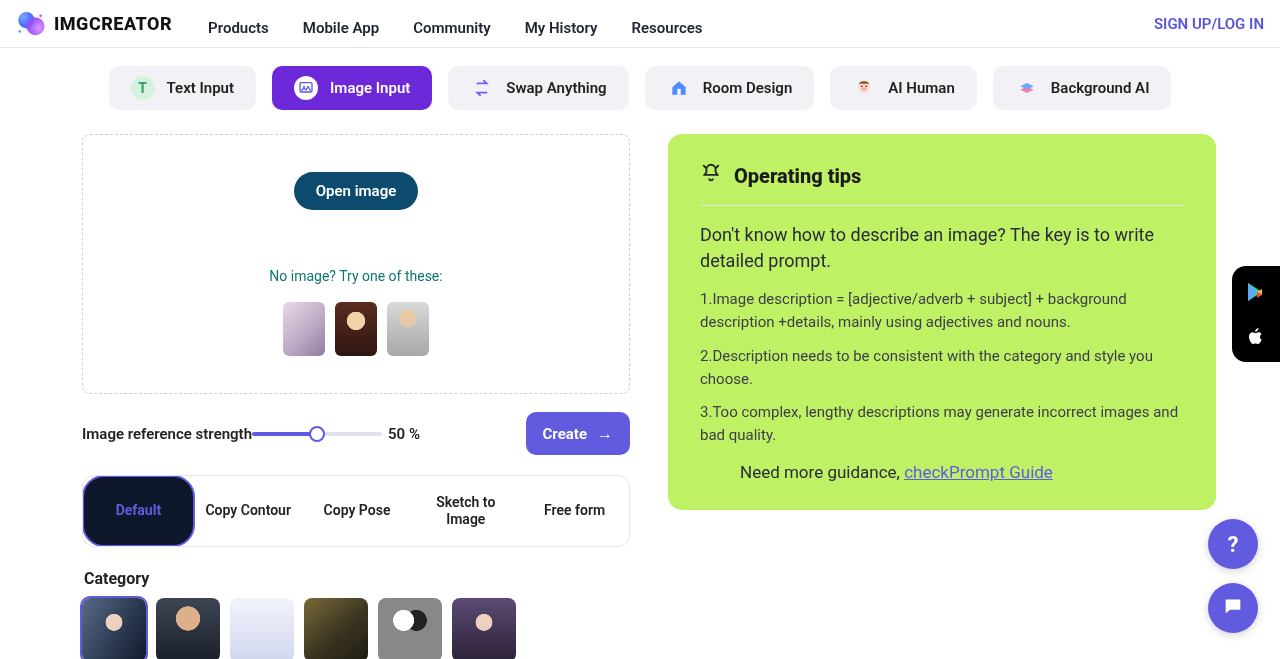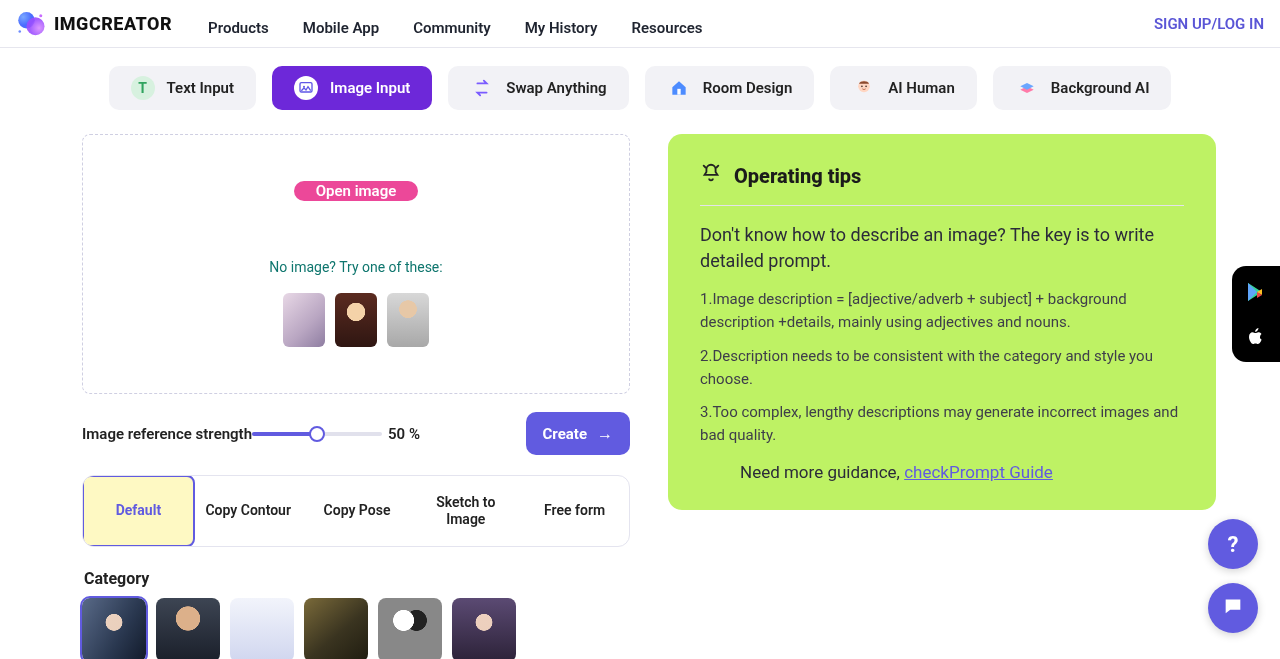--- a/index.html
+++ b/index.html
@@ -22,38 +22,38 @@
 .ic-swap { background: transparent; }
 .ic-room { background: transparent; }
 .ic-human { background: transparent; }
 .ic-bg { background: transparent; }
 
 .content { display: flex; gap: 38px; padding: 18px 64px 0 82px; }
 .left { width: 548px; }
 .right { flex: 1; }
 
 .upload-box { border: 1px dashed #cfcfe2; border-radius: 8px; height: 260px; display: flex; flex-direction: column; align-items: center; justify-content: center; gap: 18px; }
-.open-btn { background: #ec4899; color: #fff; border: none; padding: 1px 22px; border-radius: 20px; font-size: 15px; font-weight: 600; cursor: pointer; }
+.open-btn { background: #0c4a6e; color: #fff; border: none; padding: 10px 22px; border-radius: 20px; font-size: 15px; font-weight: 600; cursor: pointer; }
 .try-text { color: #0f766e; font-size: 14px; margin-top: 40px; }
 .samples { display: flex; gap: 10px; }
 .sample { width: 42px; height: 54px; border-radius: 6px; overflow: hidden; cursor: pointer; }
 
 .strength-row { display: flex; align-items: center; margin-top: 18px; }
 .strength-label { font-size: 15px; font-weight: 600; color: #222; }
 .slider { position: relative; width: 130px; height: 18px; display: flex; align-items: center; }
 .slider-track { position: absolute; height: 4px; width: 100%; background: #e1e1ec; border-radius: 2px; }
 .slider-fill { position: absolute; height: 4px; width: 50%; background: #615be0; border-radius: 2px; }
 .slider-thumb { position: absolute; left: 50%; transform: translateX(-50%); width: 16px; height: 16px; border-radius: 50%; background: #fff; border: 2px solid #615be0; }
 .pct { font-size: 15px; font-weight: 600; color: #222; margin-left: 6px; }
 .create-btn { margin-left: auto; background: #615be0; color: #fff; border: none; padding: 12px 17px; border-radius: 10px; font-size: 15px; font-weight: 700; display: inline-flex; align-items: center; gap: 10px; cursor: pointer; }
 .create-btn .arrow { font-size: 16px; }
 
 .style-tabs { display: flex; border: 1px solid #e4e4ef; border-radius: 12px; margin-top: 20px; overflow: hidden; }
 .style-tab { flex: 1; text-align: center; padding: 18px 8px; font-size: 14px; font-weight: 600; color: #222; cursor: pointer; display: flex; align-items: center; justify-content: center; line-height: 1.2; }
-.style-tab.active { color: #615be0; border: 2px solid #615be0; border-radius: 8px; margin: -1px; background: #fef9c3; font-weight: 700; }
+.style-tab.active { color: #615be0; border: 2px solid #615be0; border-radius: 22px; margin: -1px; background: #0f172a; font-weight: 700; }
 
 .cat-title { font-size: 16px; font-weight: 700; margin: 22px 0 10px 2px; color: #222; }
 .cats { display: flex; gap: 8px; }
 .cat { width: 66px; text-align: center; font-size: 11.5px; color: #222; line-height: 1.2; cursor: pointer; }
 .cat-thumb { width: 64px; height: 64px; border-radius: 8px; margin-bottom: 4px; overflow: hidden; }
 .cat.active { color: #615be0; font-weight: 700; }
 .cat.active .cat-thumb { outline: 2px solid #615be0; }
 
 .tips { background: #bef264; border-radius: 14px; padding: 28px 32px; }
 .tips-head { display: flex; align-items: center; gap: 12px; font-size: 20px; font-weight: 800; padding-bottom: 16px; border-bottom: 1px solid #e3e3ea; }

